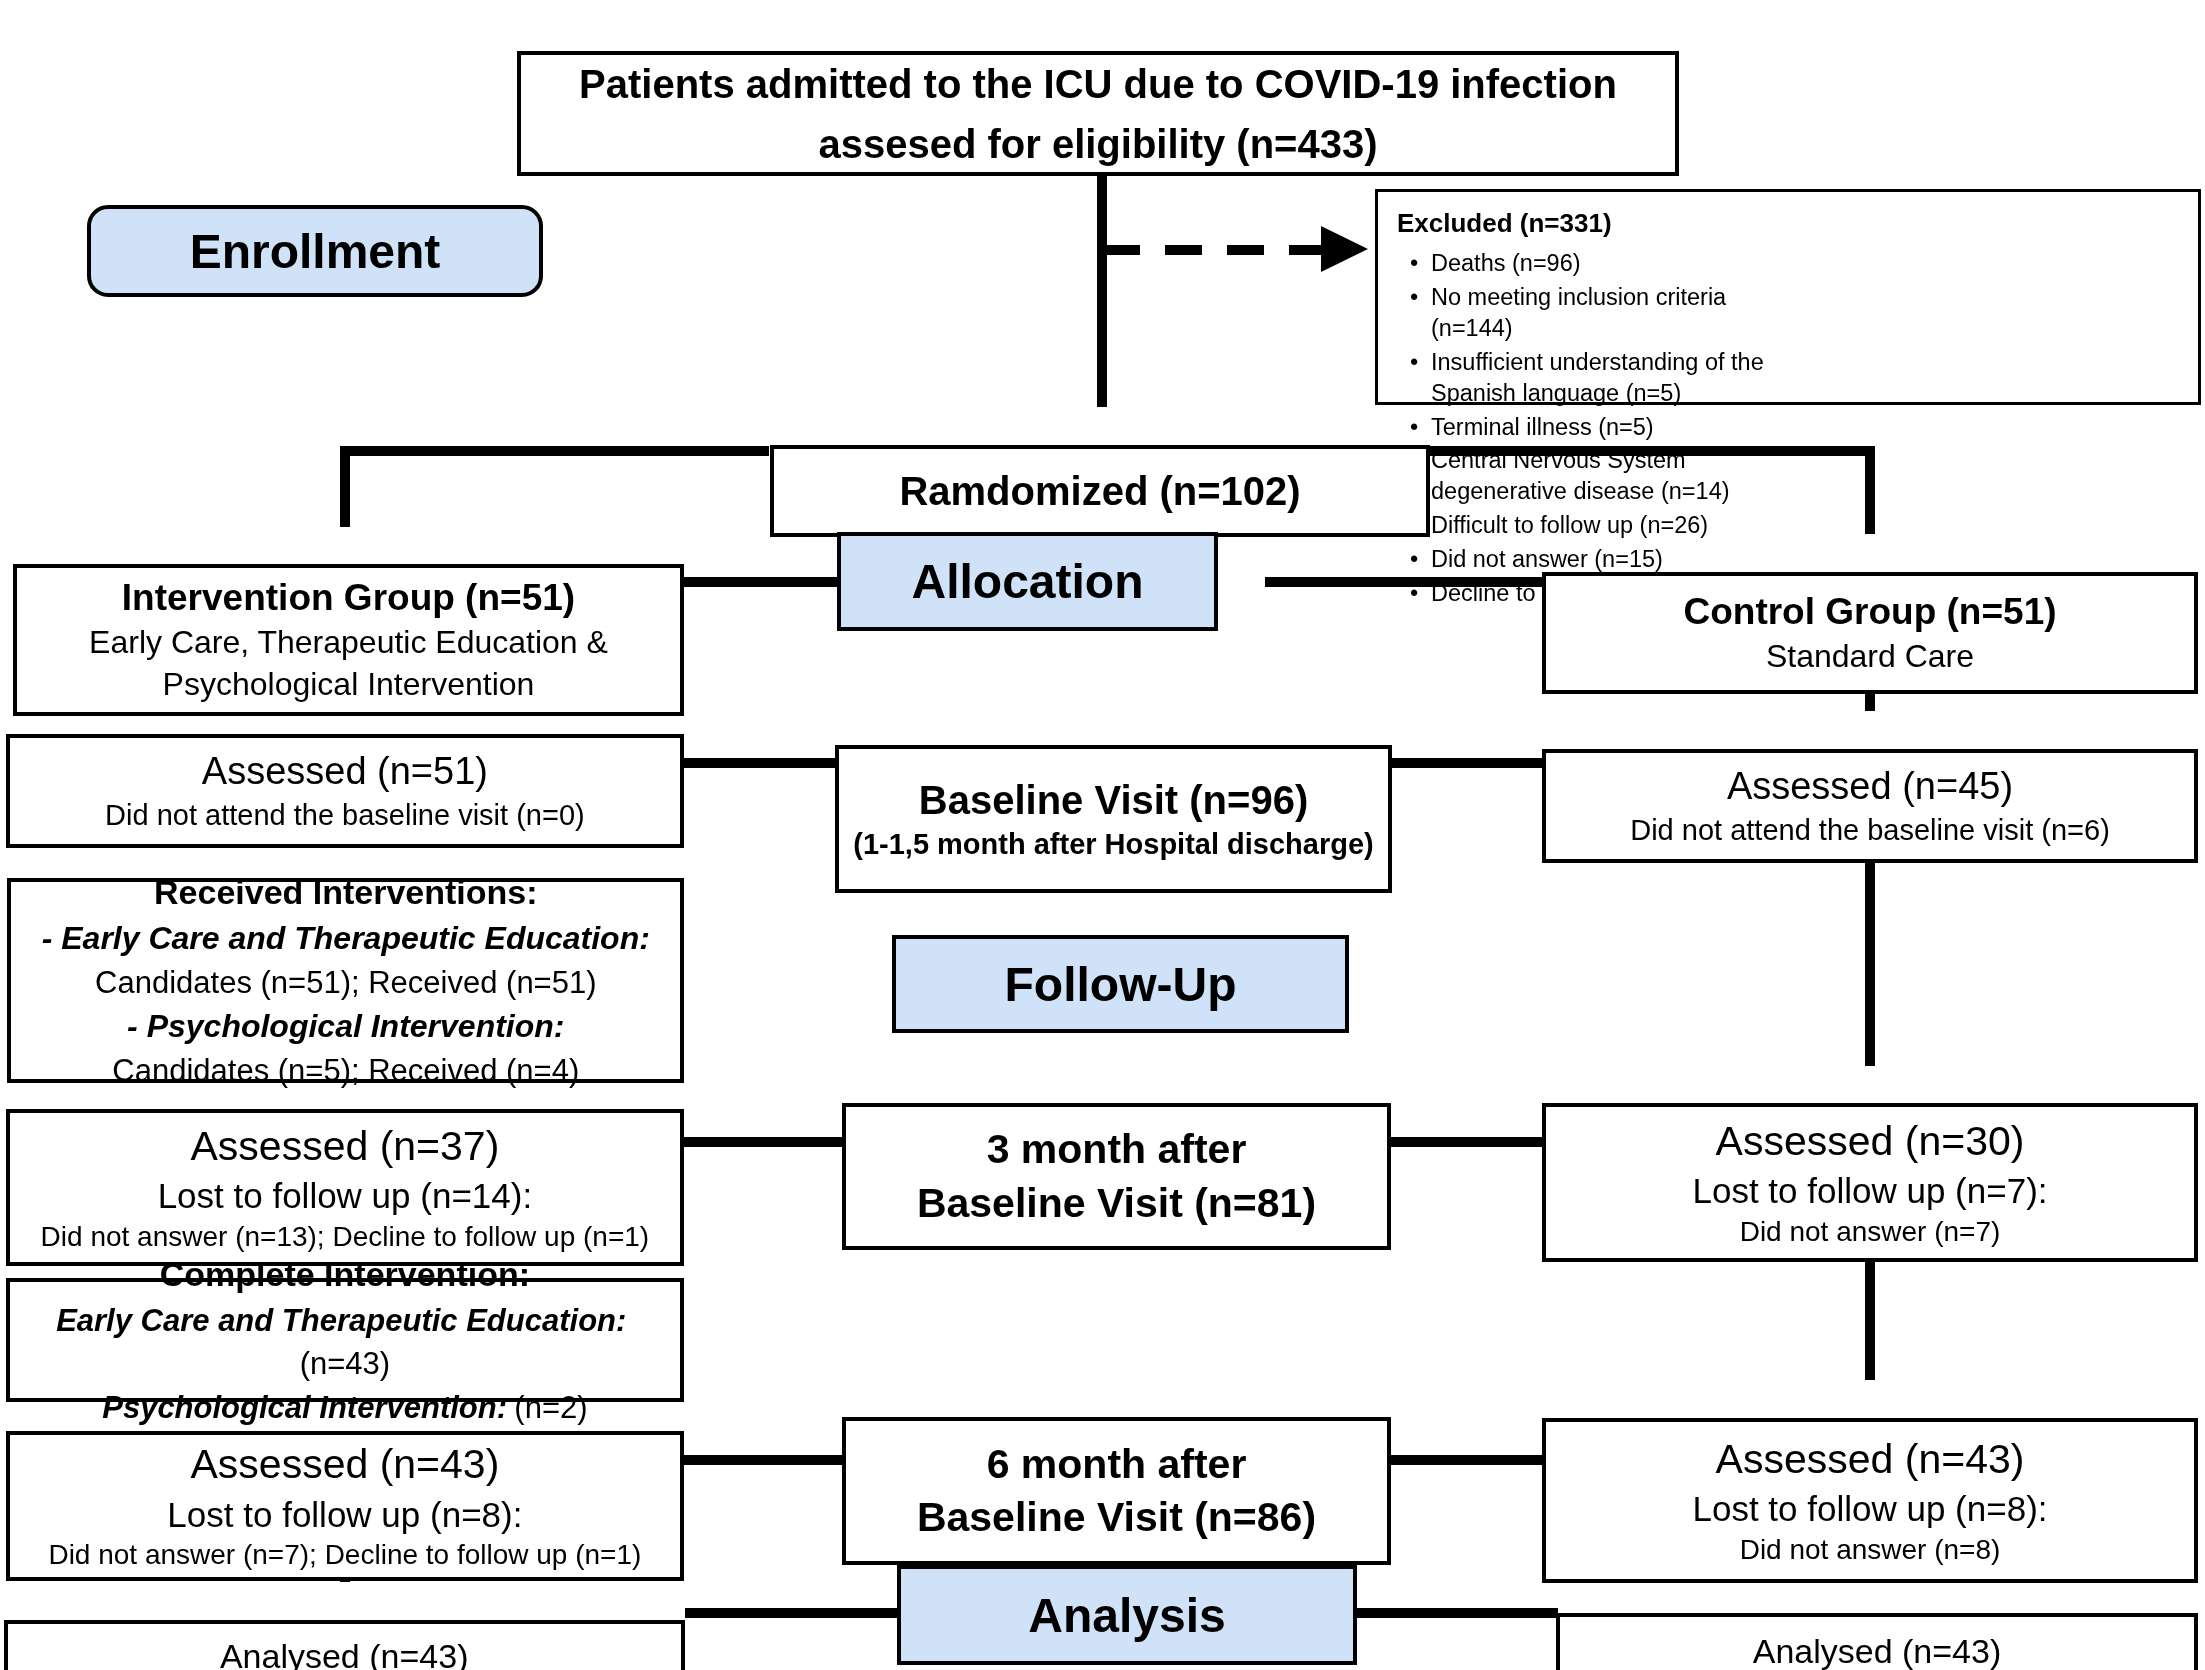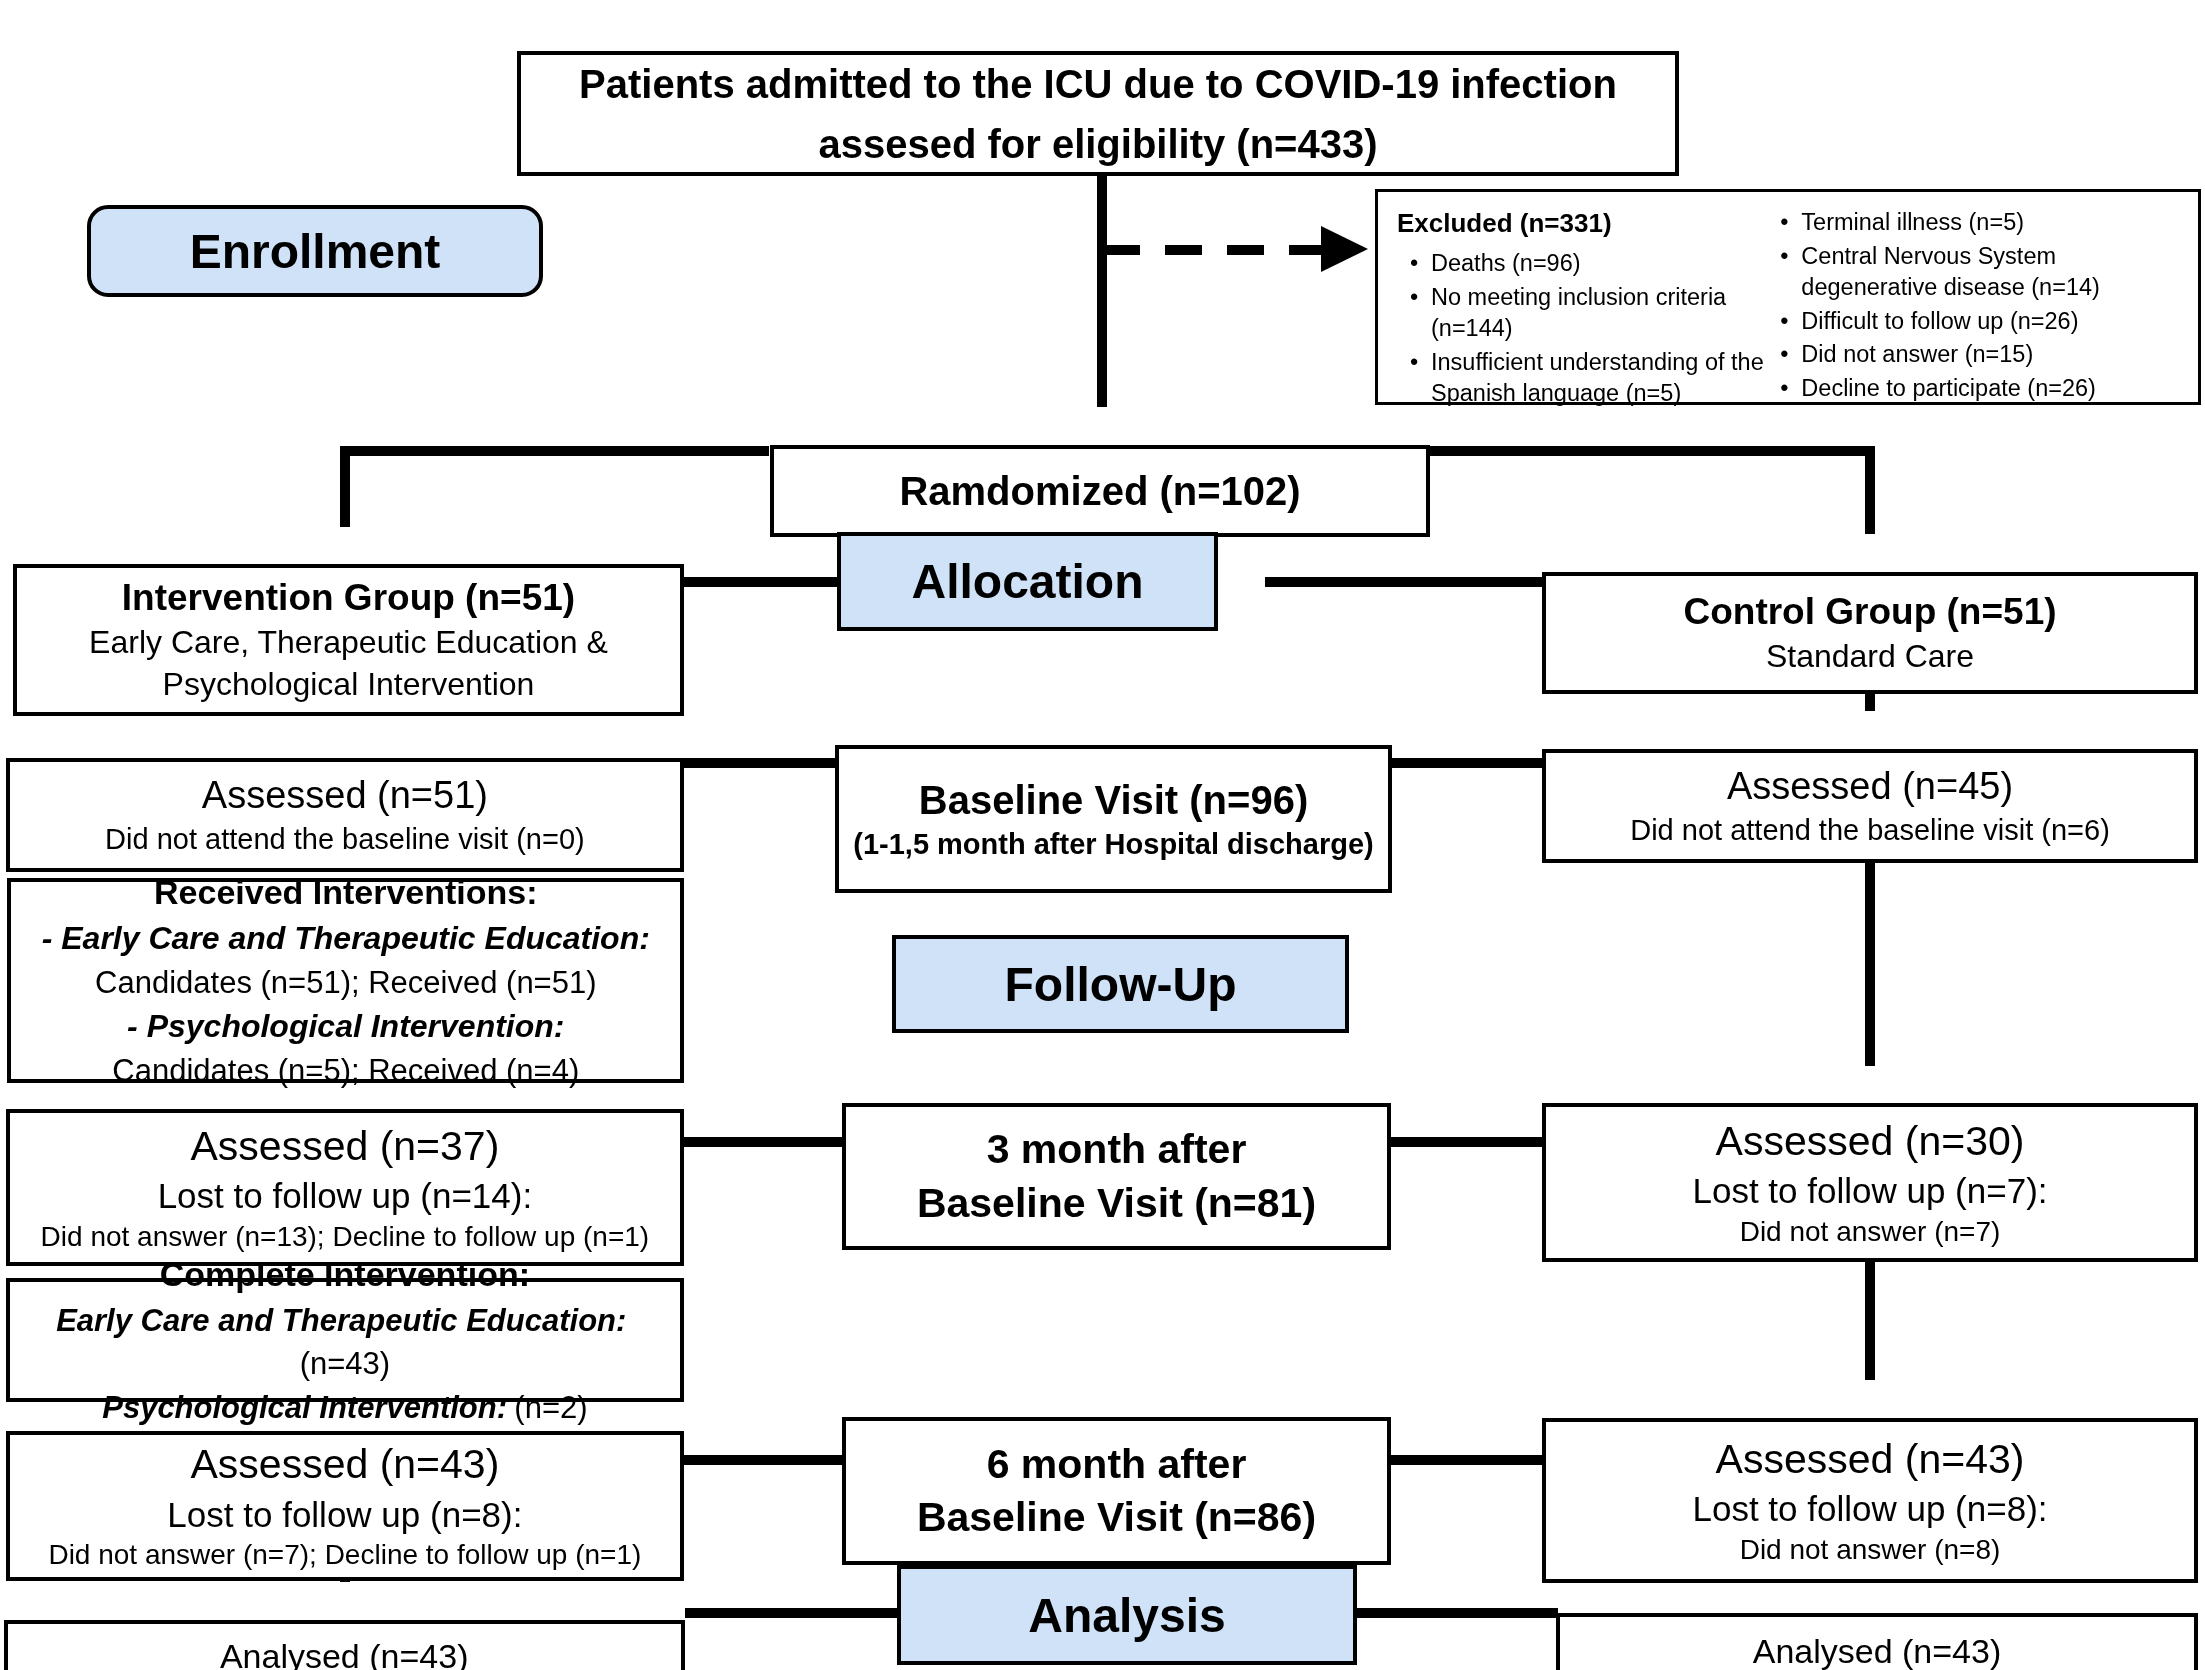--- a/index.html
+++ b/index.html
@@ -19,21 +19,21 @@
   .arrowhead{position:absolute;width:0;height:0;
         border-top:23.5px solid transparent;border-bottom:23.5px solid transparent;
         border-left:47px solid #000;}
   .bold{font-weight:700}
   .italic{font-style:italic}.fz38{font-size:28px}.fz40{font-size:29px}
   .fz42{font-size:31px}.fz44{font-size:32px}.fz46{font-size:34px}.fz48{font-size:35px}
   .fz50{font-size:37px}.fz52{font-size:38px}.fz54{font-size:40px}.fz56{font-size:41px}
   .fz66{font-size:48px}
   .lh14{line-height:1.4}
   .lh15{line-height:1.5}
-  .excl-inner{display:flex;flex-direction:row;width:100%;height:100%;box-sizing:border-box;
+  .excl-inner{display:flex;flex-direction:column;width:100%;height:100%;box-sizing:border-box;
         padding:14.7px 13px 8.8px 19px;}
   .excl-col{display:flex;flex-direction:column;text-align:left;}
   .excl-left{width:47%;}
   .excl-right{width:53%;}
   .excl-title{font-weight:700;font-size:26px;margin-bottom:7.3px;}
   .b-item{display:flex;flex-direction:row;font-size:23.5px;line-height:1.32;margin-bottom:2.9px;}
   .b-dot{width:34px;flex:none;text-align:center;}
   .b-txt{flex:1;text-align:left;}
   .inline-pair{display:block;}
   .inline-pair .lbl{margin-right:7.3px;}
@@ -144,21 +144,21 @@
 
   <div class="label fz66" style="left:837px;top:532px;width:381px;height:99px;background:#cfe2f7;">
     <span>Allocation</span>
   </div>
 
   <div class="box" style="left:1542px;top:532px;width:656px;height:122px;">
     <div class="bold fz50">Control Group (n=51)</div>
     <div class="fz44">Standard Care</div>
   </div>
 
-  <div class="box" style="left:5.9px;top:718px;width:678px;height:114px;">
+  <div class="box" style="left:5.9px;top:694px;width:678px;height:114px;">
     <div class="fz52">Assessed (n=51)</div>
     <div class="fz40">Did not attend the baseline visit (n=0)</div>
   </div>
 
   <div class="box" style="left:835px;top:705px;width:557px;height:148px;">
     <div class="bold fz54">Baseline Visit (n=96)</div>
     <div class="bold fz40">(1-1,5 month after Hospital discharge)</div>
   </div>
 
   <div class="box" style="left:1542px;top:709px;width:656px;height:114px;">

